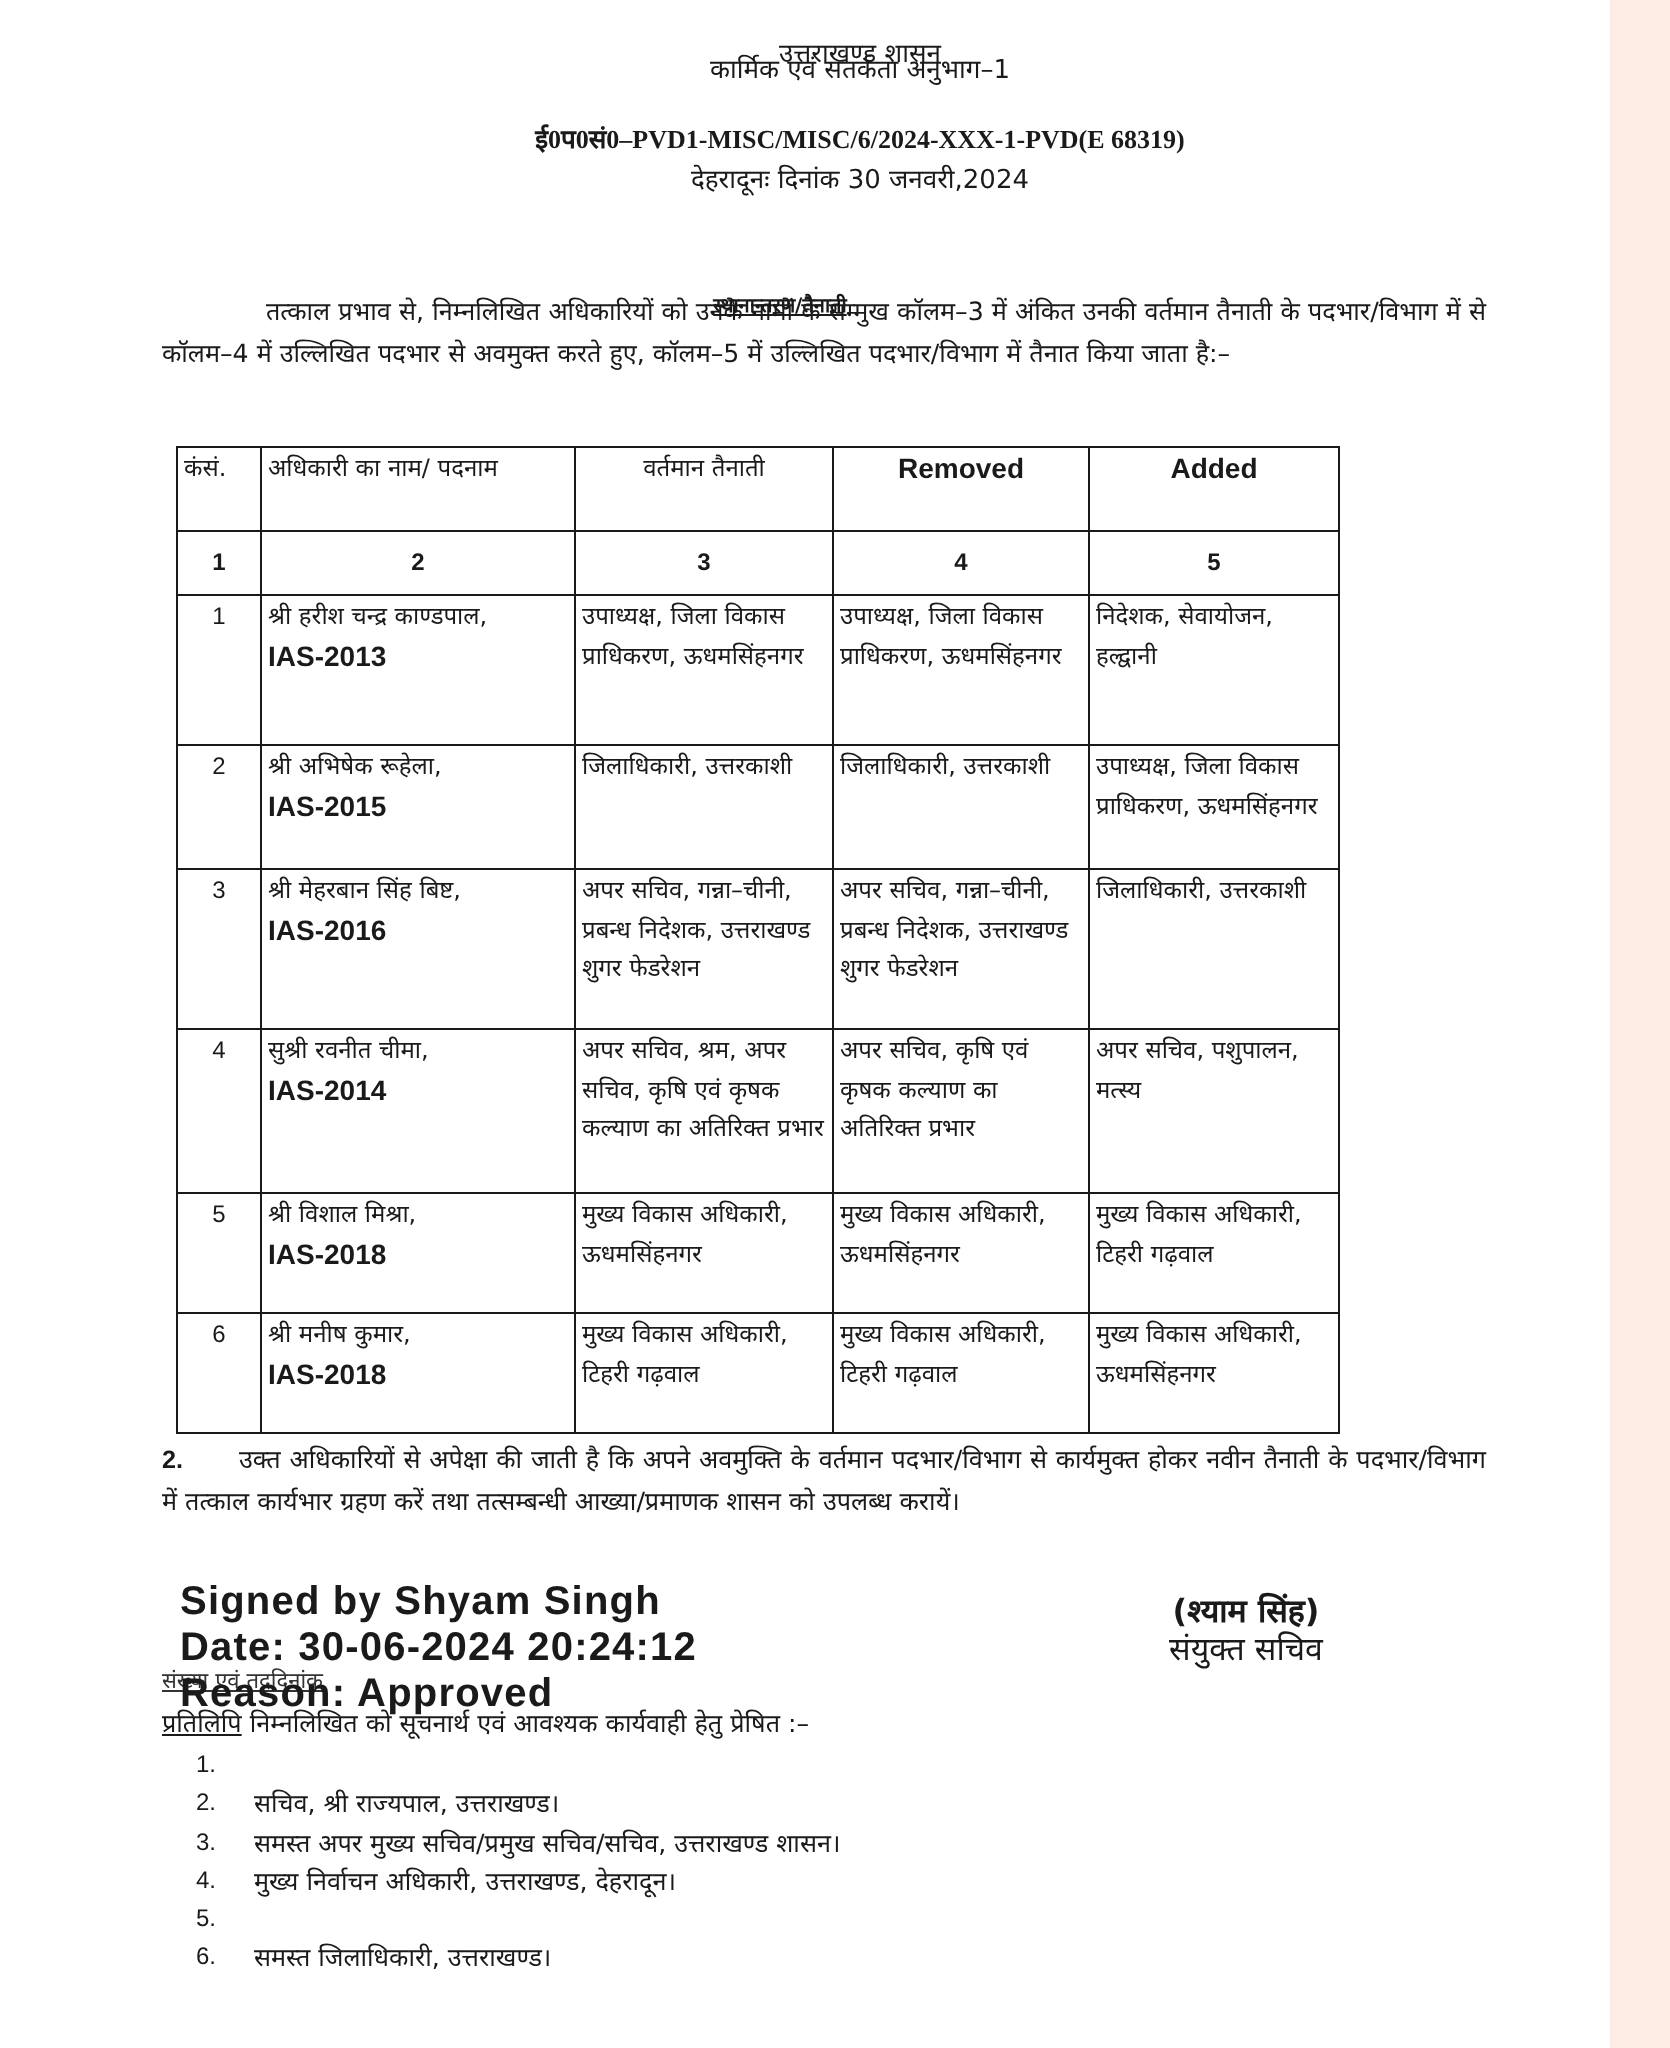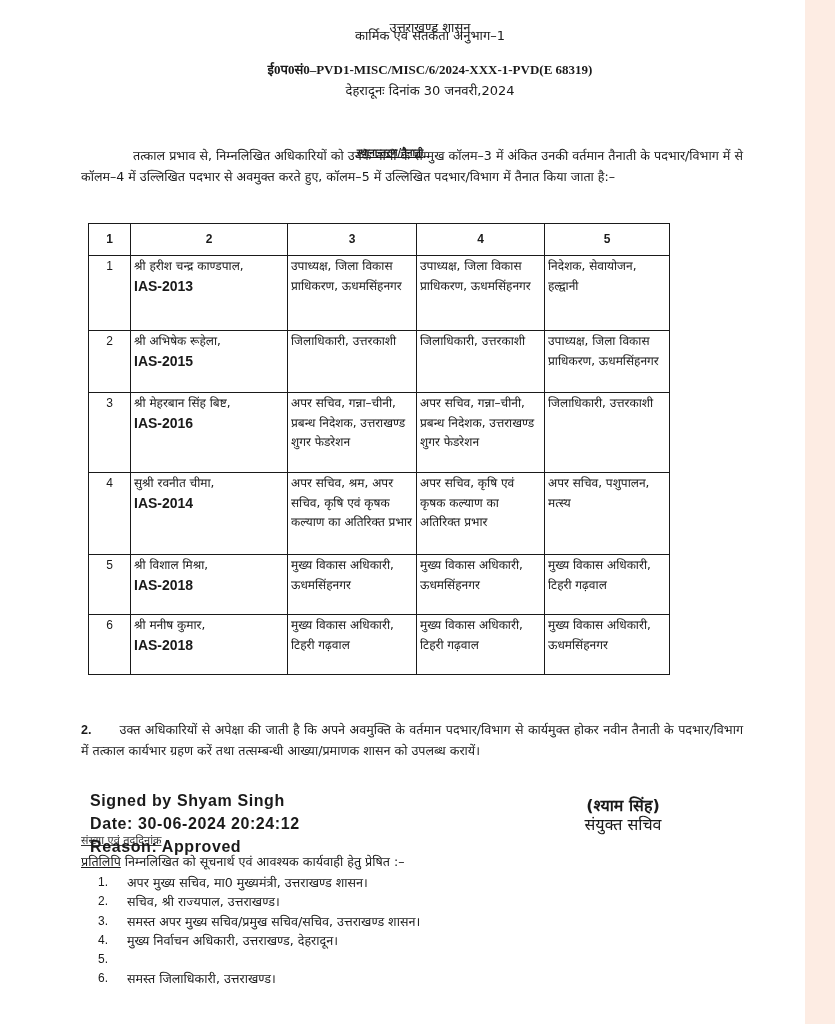--- a/index.html
+++ b/index.html
@@ -35,21 +35,21 @@
     font-weight:normal; text-align:left; overflow:hidden;
   }
   table.orders th.hc { text-align:center; }
   table.orders th.bold-h { font-family:"Liberation Sans", sans-serif; font-weight:bold; font-size:14px; text-align:center; }
   table.orders tr.numrow td { text-align:center; font-weight:bold; font-family:"Liberation Sans", sans-serif; vertical-align:middle; }
   table.orders td.sn { text-align:center; font-family:"Liberation Sans", sans-serif; }
   .ias { font-family:"Liberation Sans", sans-serif; font-weight:bold; font-size:14px; }
   .para2 { top:720px; }
   .para2 .num { font-weight:bold; font-family:"Liberation Sans", sans-serif; margin-right:28px; }
   .sig-stamp {
-    left:90px; font-family:"Liberation Sans", sans-serif; font-weight:bold; font-size:16px;
+    left:90px; font-family:"Liberation Sans", sans-serif; font-weight:bold; font-size:20px;
     letter-spacing:0.6px; color:#1a1a1a; line-height:22px;
   }
   .sig1 { top:790px; }
   .sig2 { top:813px; }
   .sig3 { top:836px; }
   .under-text { left:81px; top:832px; font-size:11px; text-decoration:underline; color:#333; }
   .signer { left:578px; width:90px; text-align:center; font-size:16px; line-height:19px; }
   .signer1 { top:796px; font-weight:bold; }
   .signer2 { top:815px; }
   .copy-head { left:81px; top:853px; font-size:12.6px; }
@@ -74,20 +74,27 @@
 
 <table class="orders">
   <colgroup>
     <col style="width:42px">
     <col style="width:157px">
     <col style="width:129px">
     <col style="width:128px">
     <col style="width:125px">
   </colgroup>
   <thead>
+    <tr style="height:42px">
+      <th>कंसं.</th>
+      <th>अधिकारी का नाम/ पदनाम</th>
+      <th class="hc">वर्तमान तैनाती</th>
+      <th class="bold-h">Removed</th>
+      <th class="bold-h">Added</th>
+    </tr>
     <tr class="numrow" style="height:32px">
       <td>1</td>
       <td>2</td>
       <td>3</td>
       <td>4</td>
       <td>5</td>
     </tr>
   </thead>
   <tbody>
     <tr style="height:75px">
@@ -162,21 +169,20 @@
 <div class="abs sig-stamp sig3">Reason: Approved</div>
 
 <div class="abs signer signer1">(श्याम सिंह)</div>
 <div class="abs signer signer2">संयुक्त सचिव</div>
 
 <div class="abs copy-head"><span class="ul">प्रतिलिपि</span><span> निम्नलिखित को सूचनार्थ एवं आवश्यक कार्यवाही हेतु प्रेषित :–</span></div>
 
 <ul class="abs copy-list">
   <li>
       <span class="n">1.</span>
-      <span>अपर मुख्य सचिव, मा0 मुख्यमंत्री, उत्तराखण्ड शासन।</span>
     </li>
   <li>
       <span class="n">2.</span>
       <span>सचिव, श्री राज्यपाल, उत्तराखण्ड।</span>
     </li>
   <li>
       <span class="n">3.</span>
       <span>समस्त अपर मुख्य सचिव/प्रमुख सचिव/सचिव, उत्तराखण्ड शासन।</span>
     </li>
   <li>

